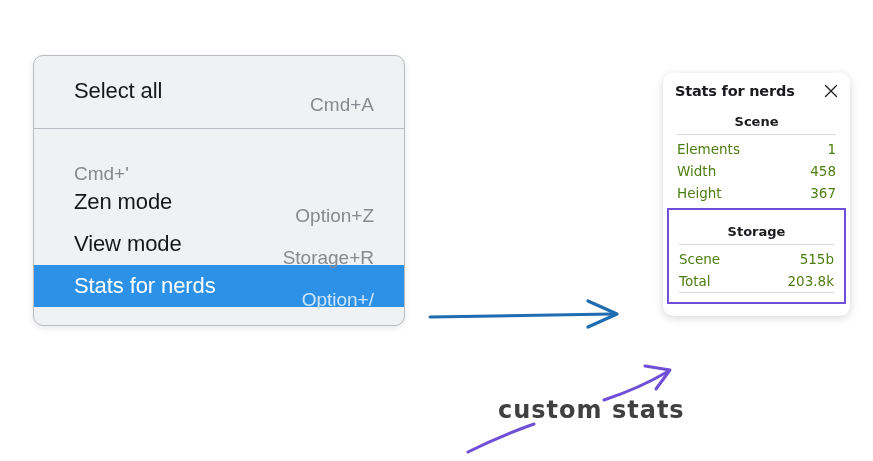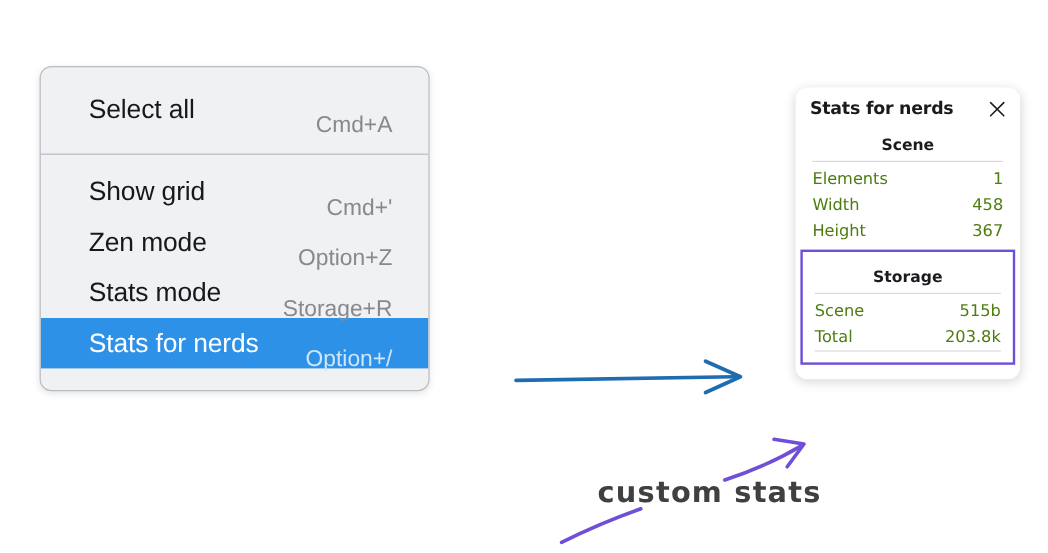--- a/index.html
+++ b/index.html
@@ -14,21 +14,21 @@
     overflow: hidden;
     font-family: "Liberation Sans", sans-serif;
     -webkit-font-smoothing: antialiased;
   }
 
   
   #context-menu {
     position: absolute;
     left: 33px;
     top: 55px;
-    width: 325px;
+    width: 372px;
     background: #f0f1f3;
     border: 1px solid #b9bcc2;
     border-radius: 10px;
     box-shadow: 0 2px 6px rgba(0,0,0,0.10);
     overflow: hidden;
     box-sizing: border-box;
   }
   .menu-group { padding: 6px 0; }
   .menu-group.first { padding: 14px 0 16px 0; }
   .menu-group.second { padding: 10px 0 0 0; }
@@ -164,29 +164,28 @@
     <div class="menu-item">
       <span class="mi-label">Select all</span>
       <span class="mi-shortcut">Cmd+A</span>
     </div>
   </div>
 
   <div class="menu-separator"></div>
 
   <div class="menu-group second">
     <div class="menu-item">
-      <span class="mi-label">Show grid</span>
       <span class="mi-shortcut">Cmd+'</span>
     </div>
     <div class="menu-item">
       <span class="mi-label">Zen mode</span>
       <span class="mi-shortcut">Option+Z</span>
     </div>
     <div class="menu-item">
-      <span class="mi-label">Stats mode</span>
+      <span class="mi-label">View mode</span>
       <span class="mi-shortcut">Storage+R</span>
     </div>
     <div class="menu-item highlighted">
       <span class="mi-label">Stats for nerds</span>
       <span class="mi-shortcut">Option+/</span>
     </div>
   </div>
 
   <div class="menu-tail"></div>
 </div>

